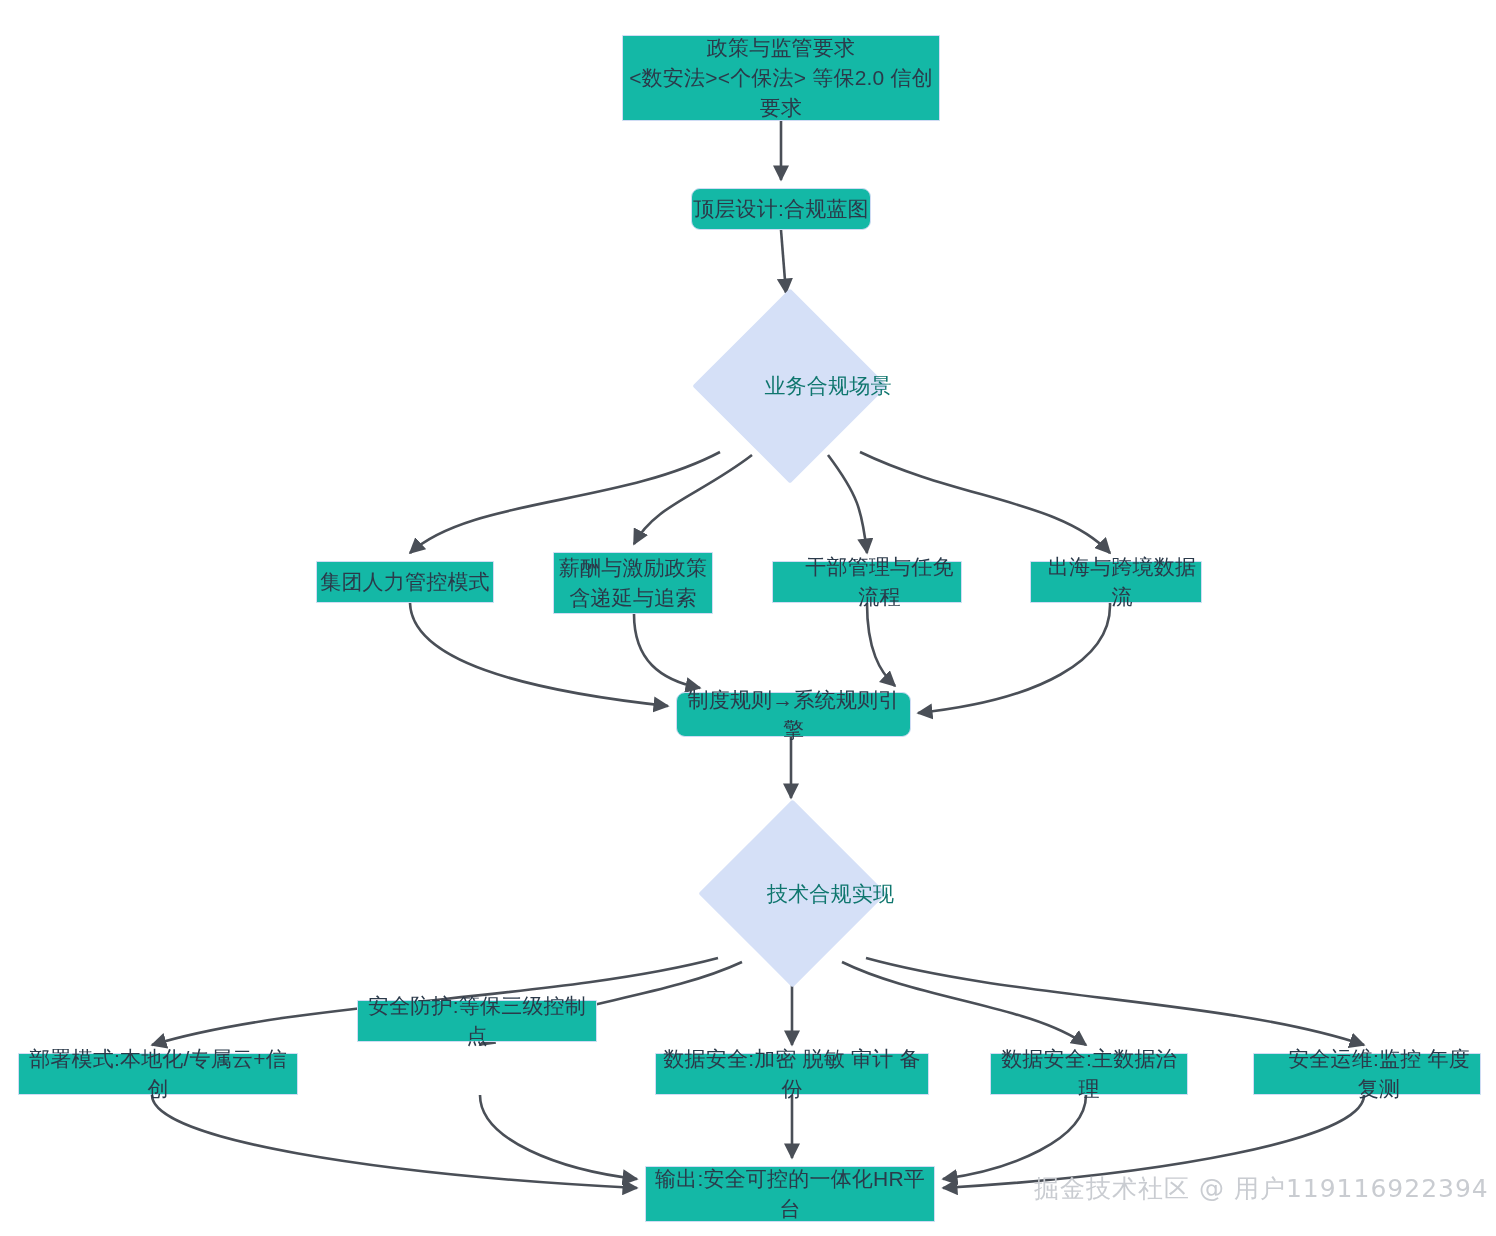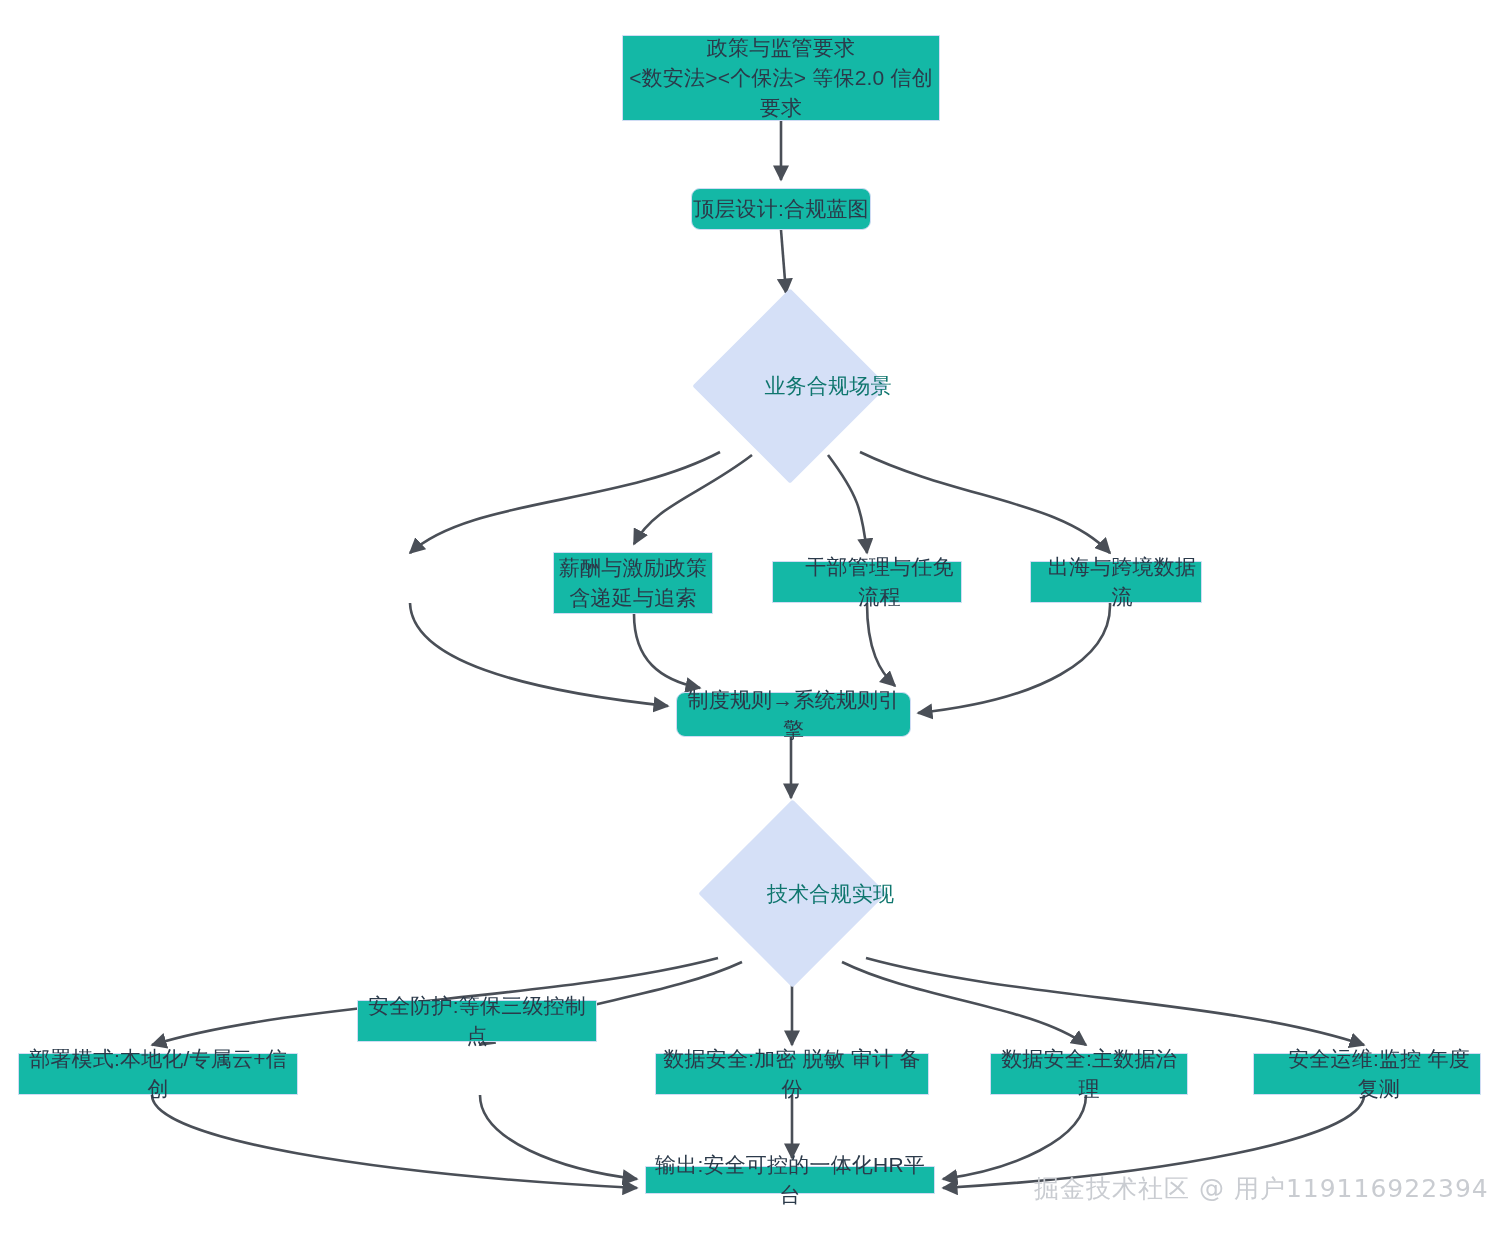--- a/index.html
+++ b/index.html
@@ -133,20 +133,23 @@
 
   <div class="node rounded" style="left:691px; top:188px; width:180px; height:42px;">
     <span>顶层设计:合规蓝图</span>
   </div>
 
   <div class="diamond" style="left:721px; top:317px; width:138px; height:138px;">
     <div class="shape"></div>
     <div class="dlabel">业务合规场景</div>
   </div>
 
+  <div class="node sharp" style="left:316px; top:561px; width:178px; height:42px;">
+    <span>集团人力管控模式</span>
+  </div>
 
   <div class="node sharp" style="left:553px; top:552px; width:160px; height:62px;">
     <span>薪酬与激励政策
 含递延与追索</span>
   </div>
 
   <div class="node sharp" style="left:772px; top:561px; width:190px; height:42px;padding-left:25px;">
     <span>干部管理与任免流程</span>
   </div>
 
@@ -176,19 +179,19 @@
   </div>
 
   <div class="node sharp" style="left:990px; top:1053px; width:198px; height:42px;">
     <span>数据安全:主数据治理</span>
   </div>
 
   <div class="node sharp" style="left:1253px; top:1053px; width:228px; height:42px;padding-left:24px;">
     <span>安全运维:监控 年度复测</span>
   </div>
 
-  <div class="node sharp" style="left:645px; top:1166px; width:290px; height:28px;">
+  <div class="node sharp" style="left:645px; top:1166px; width:290px; height:56px;">
     <span>输出:安全可控的一体化HR平台</span>
   </div>
 
   <div class="watermark" style="left:1034px; top:1172px;">掘金技术社区 @ 用户119116922394</div>
 
 </div>
 
 </body></html>

